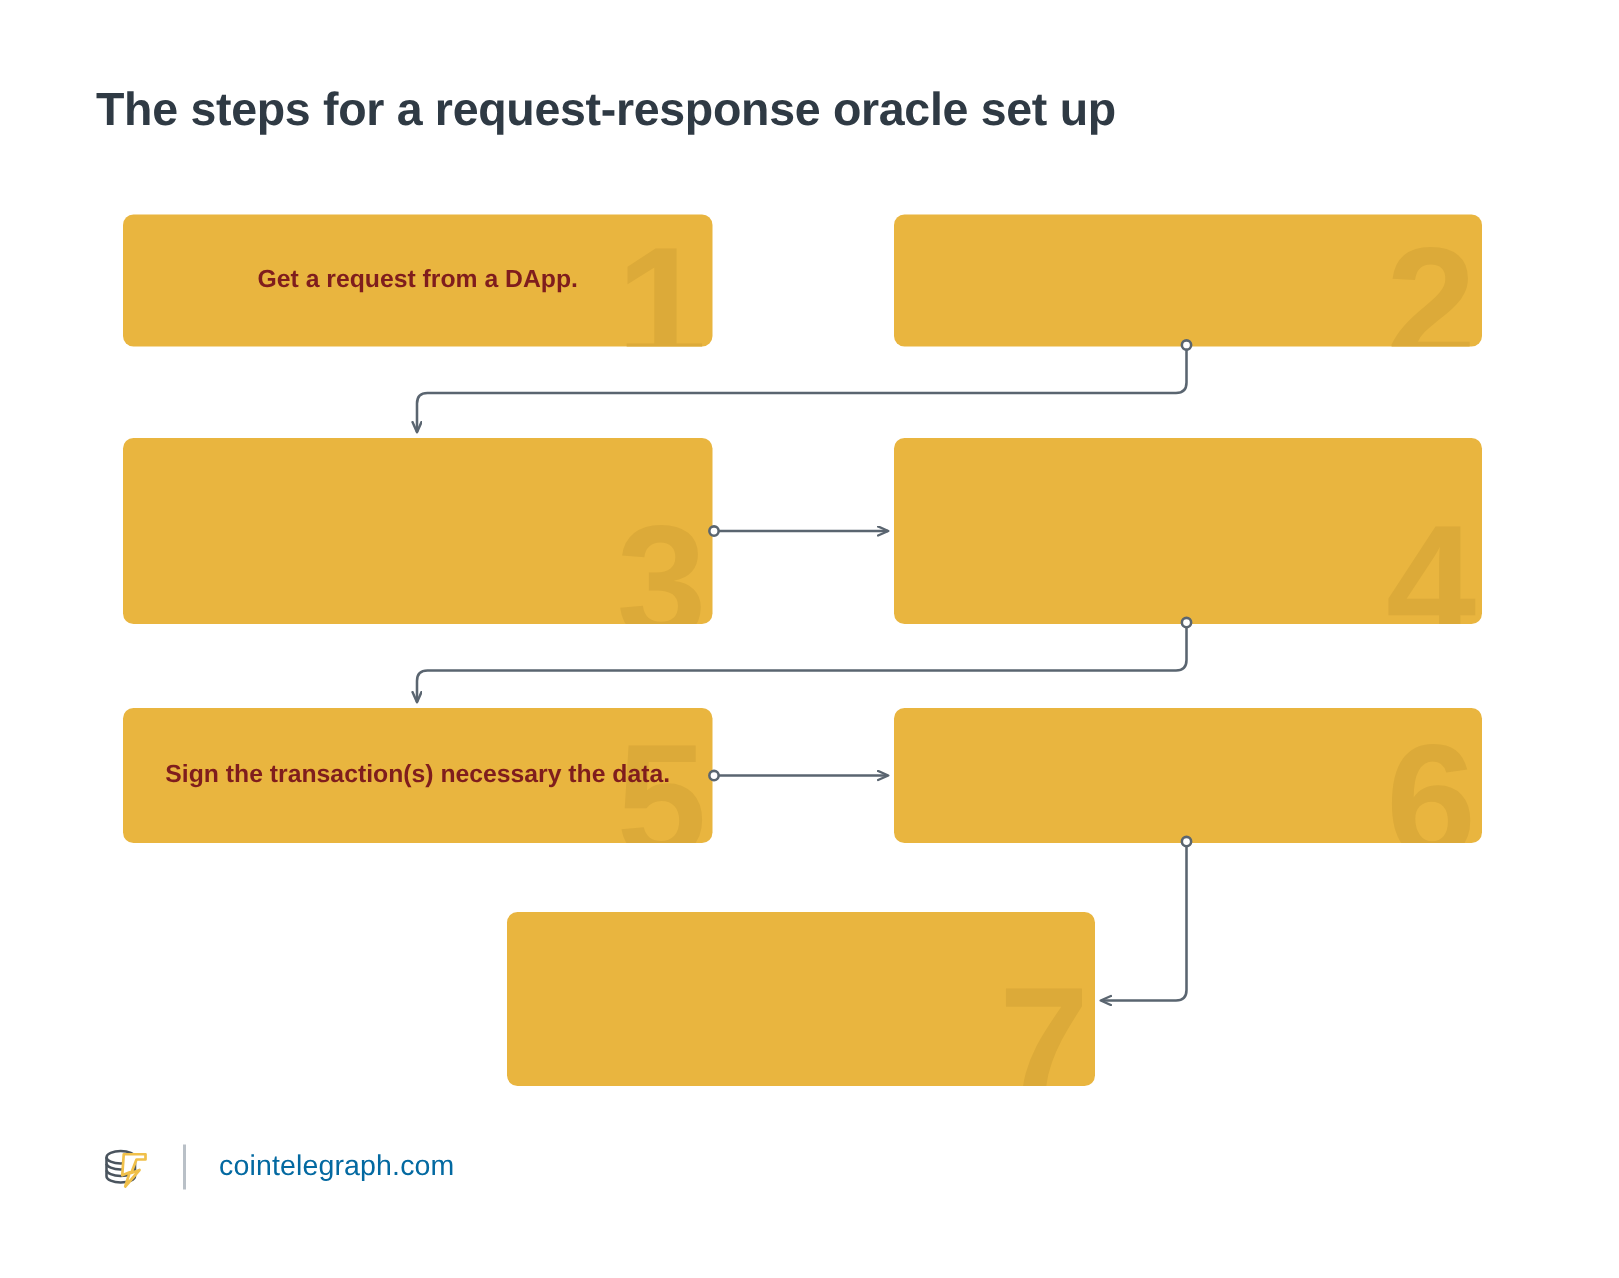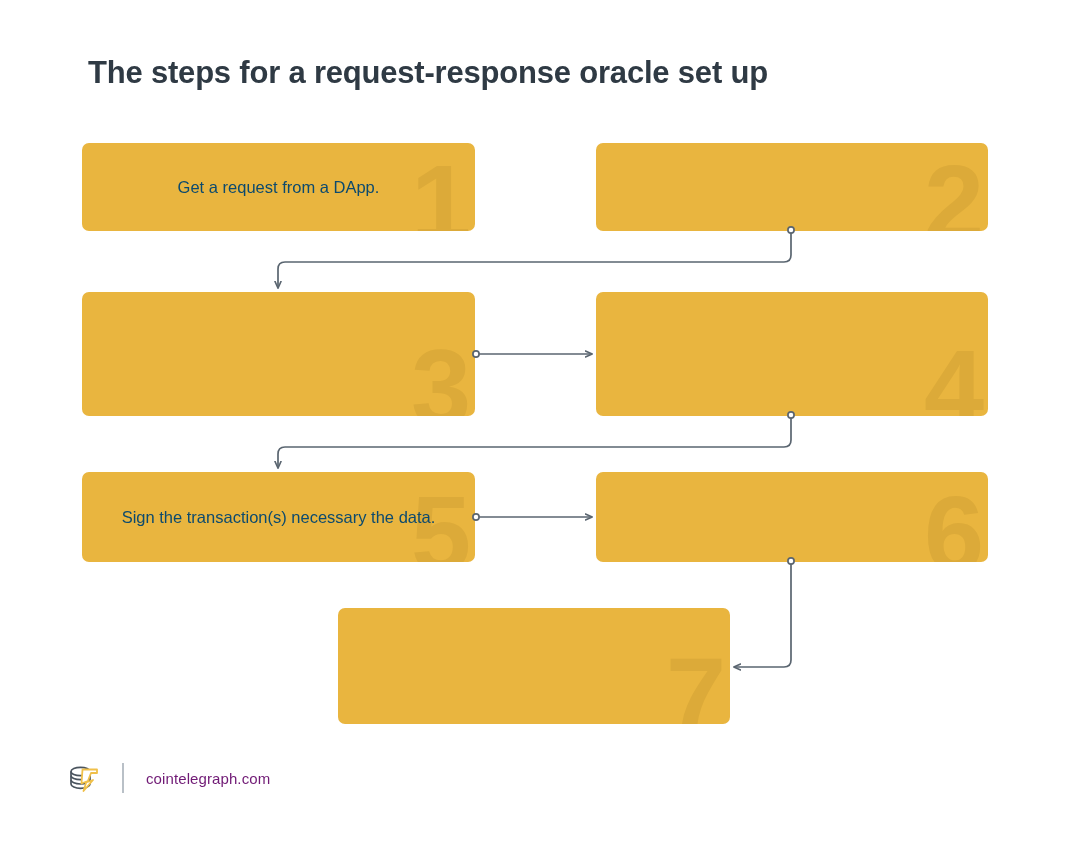--- a/index.html
+++ b/index.html
@@ -21,21 +21,20 @@
   
   #page-title {
     position: absolute;
     left: 64px;
     top: 55px;
     font-size: 31px;
     font-weight: bold;
     color: #2f3a44;
     letter-spacing: -0.2px;
     white-space: nowrap;
-    margin-left: 24px;
   }
 
   
   .step-box {
     position: absolute;
     background: #e9b53f;
     border-radius: 7px;
     overflow: hidden;
     box-sizing: border-box;
   }
@@ -50,23 +49,23 @@
     user-select: none;
     pointer-events: none;
   }
   .step-text {
     position: absolute;
     left: 14px;
     right: 14px;
     top: 50%;
     transform: translateY(-50%);
     text-align: center;
-    color: #0c4a6e;
+    color: #7f1d1d;
     font-size: 16.5px;
-    font-weight: normal;
+    font-weight: bold;
     line-height: 1.38;
     z-index: 2;
   }
 
   
   #box-1 { left: 82px;  top: 143px; width: 393px; height: 88px; }
   #box-2 { left: 596px; top: 143px; width: 392px; height: 88px; }
   #box-3 { left: 82px;  top: 292px; width: 393px; height: 124px; }
   #box-4 { left: 596px; top: 292px; width: 392px; height: 124px; }
   #box-5 { left: 82px;  top: 472px; width: 393px; height: 90px; }
@@ -94,22 +93,22 @@
     height: 42px;
   }
   #footer-logo { width: 40px; height: 40px; }
   #footer-divider {
     width: 2px;
     height: 30px;
     background: #b9c0c7;
     margin: 0 22px 0 18px;
   }
   #footer-text {
-    font-size: 15px;
-    color: #701a75;
+    font-size: 19px;
+    color: #0369a1;
     letter-spacing: 0.1px;
   }
 </style>
 </head>
 <body>
 
 <div id="canvas">
 
   <div id="page-title">The steps for a request-response oracle set up</div>
 

